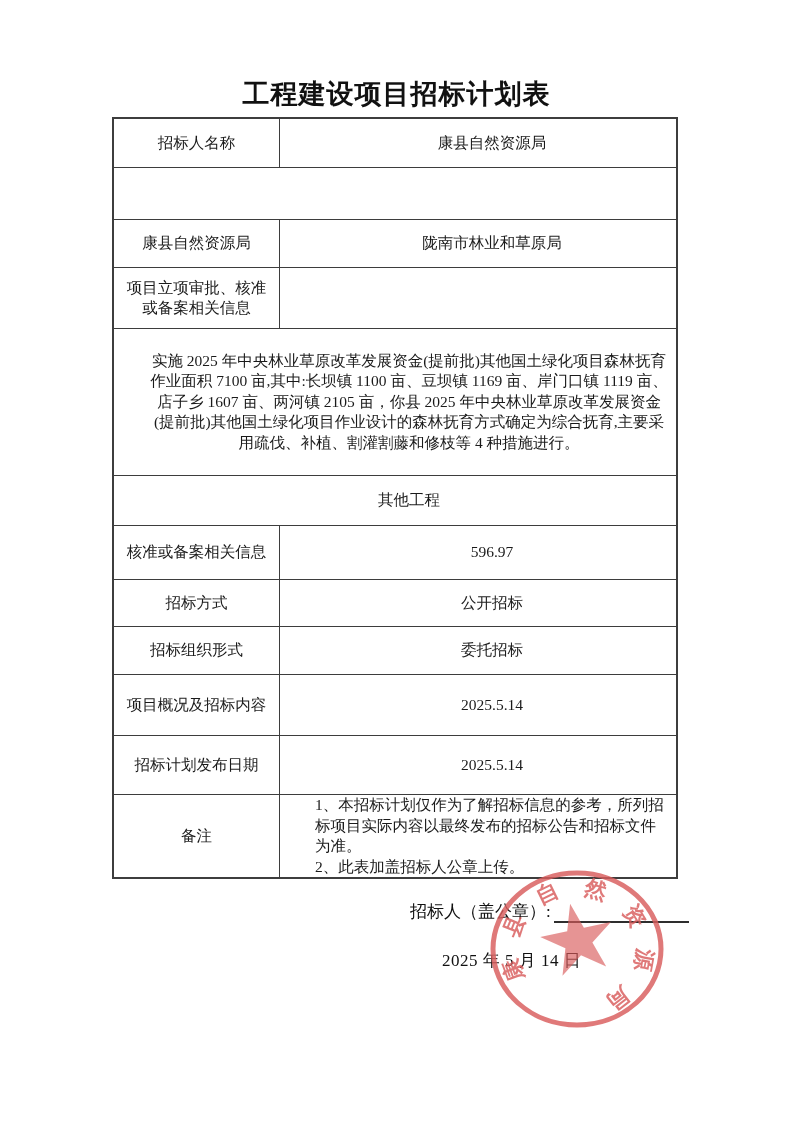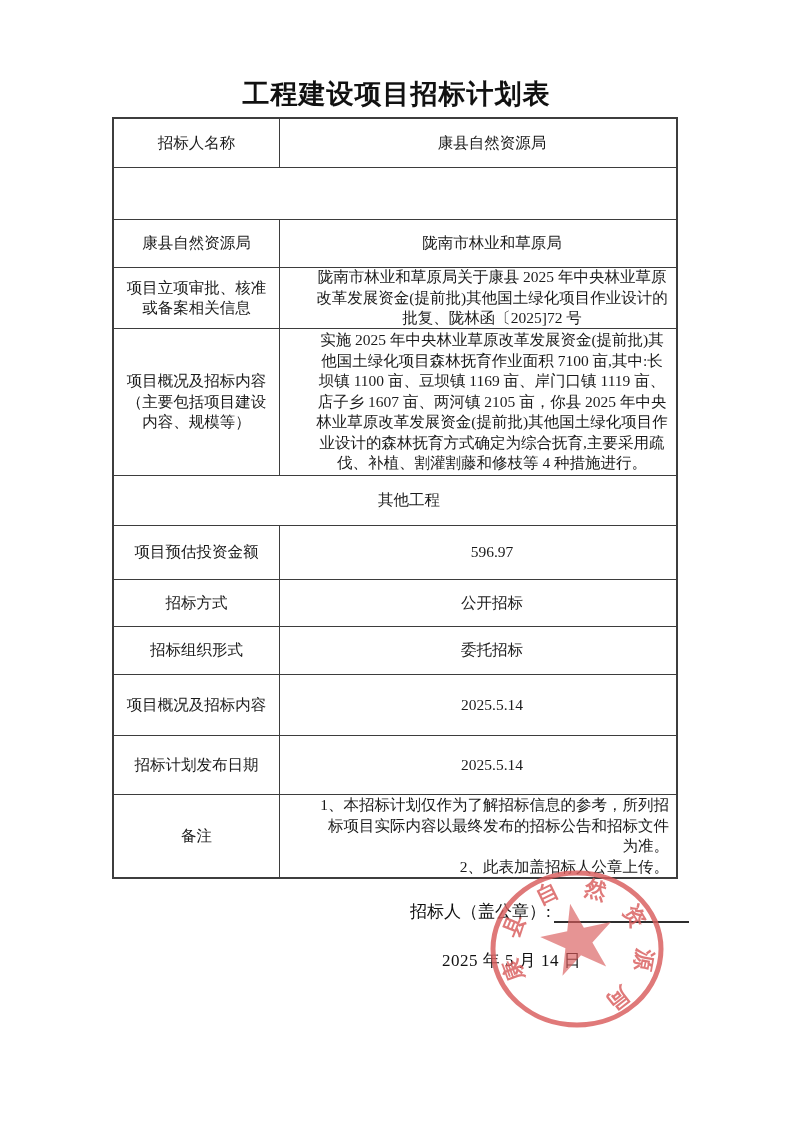--- a/index.html
+++ b/index.html
@@ -24,21 +24,21 @@
   .trow + .trow { border-top:1.5px solid #3d3d3d; }
   .cl {
     width:166px; flex:0 0 166px; border-right:1.5px solid #3d3d3d;
     display:flex; align-items:center; justify-content:center;
     text-align:center; padding:2px 10px; box-sizing:border-box; overflow:hidden;
   }
   .cv {
     flex:1; display:flex; align-items:center; justify-content:center;
     text-align:center; padding:2px 7px; box-sizing:border-box; overflow:hidden;margin-left:28px;
   }
-  .cv.left { justify-content:flex-start; text-align:right; }
+  .cv.left { justify-content:flex-start; text-align:left; }
   .pre { white-space:pre-line; }
   .sign-line {
     position:absolute; left:410px; top:900px; display:flex; align-items:flex-end;
     font-size:17px; color:#111;
   }
   .sign-underline {
     display:inline-block; width:135px; height:16px; margin-left:3px;
     border-bottom:2px solid #2e2e2e;
   }
   .sign-date {
@@ -60,31 +60,29 @@
       <div class="cv">康县自然资源局</div>
     </div>
     <div class="trow" style="height:52px">
     </div>
     <div class="trow" style="height:48px">
       <div class="cl">康县自然资源局</div>
       <div class="cv">陇南市林业和草原局</div>
     </div>
     <div class="trow" style="height:61px">
       <div class="cl">项目立项审批、核准或备案相关信息</div>
-      <div class="cv">陇南市林业和草原局关于康县 2025 年中央林业草原改革发展资金(提前批)其他国土绿化项目作业设计的批复、陇林函〔2025]72 号</div>
     </div>
     <div class="trow" style="height:147px">
-      <div class="cl">项目概况及招标内容（主要包括项目建设内容、规模等）</div>
       <div class="cv">实施 2025 年中央林业草原改革发展资金(提前批)其他国土绿化项目森林抚育作业面积 7100 亩,其中:长坝镇 1100 亩、豆坝镇 1169 亩、岸门口镇 1119 亩、店子乡 1607 亩、两河镇 2105 亩，你县 2025 年中央林业草原改革发展资金(提前批)其他国土绿化项目作业设计的森林抚育方式确定为综合抚育,主要采用疏伐、补植、割灌割藤和修枝等 4 种措施进行。</div>
     </div>
     <div class="trow" style="height:50px">
       <div class="cv">其他工程</div>
     </div>
     <div class="trow" style="height:54px">
-      <div class="cl">项目预估投资金额</div>
+      <div class="cl">核准或备案相关信息</div>
       <div class="cv">596.97</div>
     </div>
     <div class="trow" style="height:47px">
       <div class="cl">招标方式</div>
       <div class="cv">公开招标</div>
     </div>
     <div class="trow" style="height:48px">
       <div class="cl">招标组织形式</div>
       <div class="cv">委托招标</div>
     </div>

